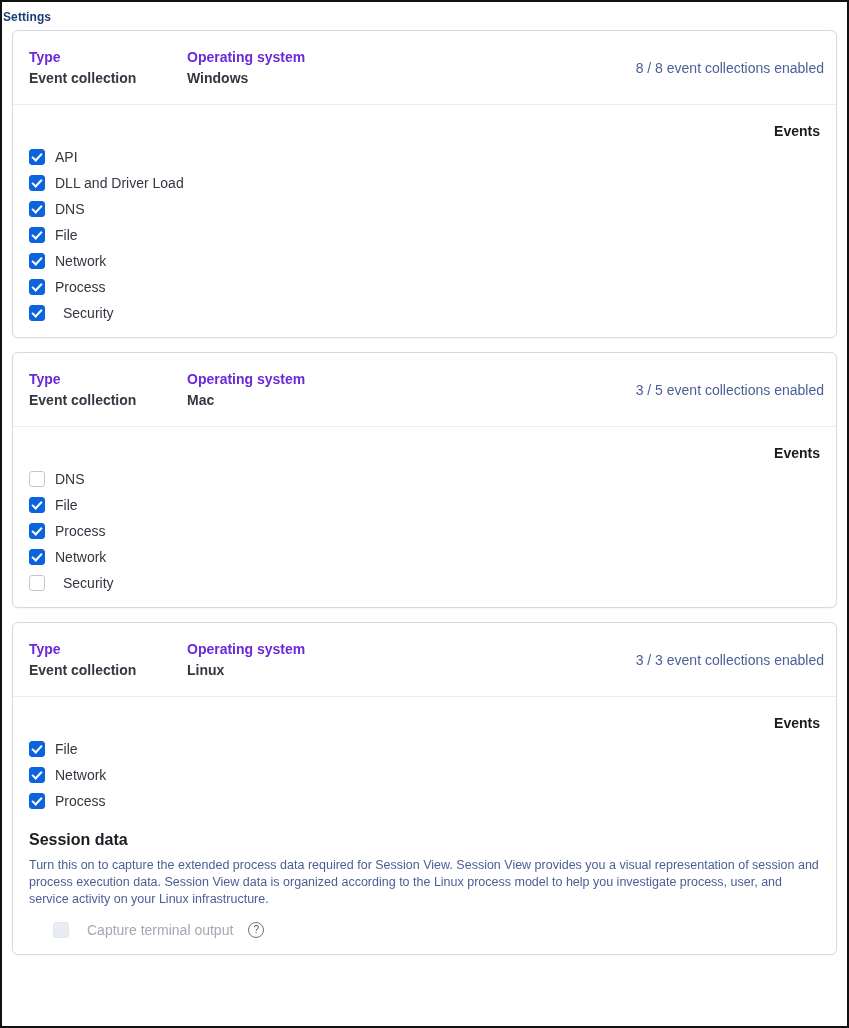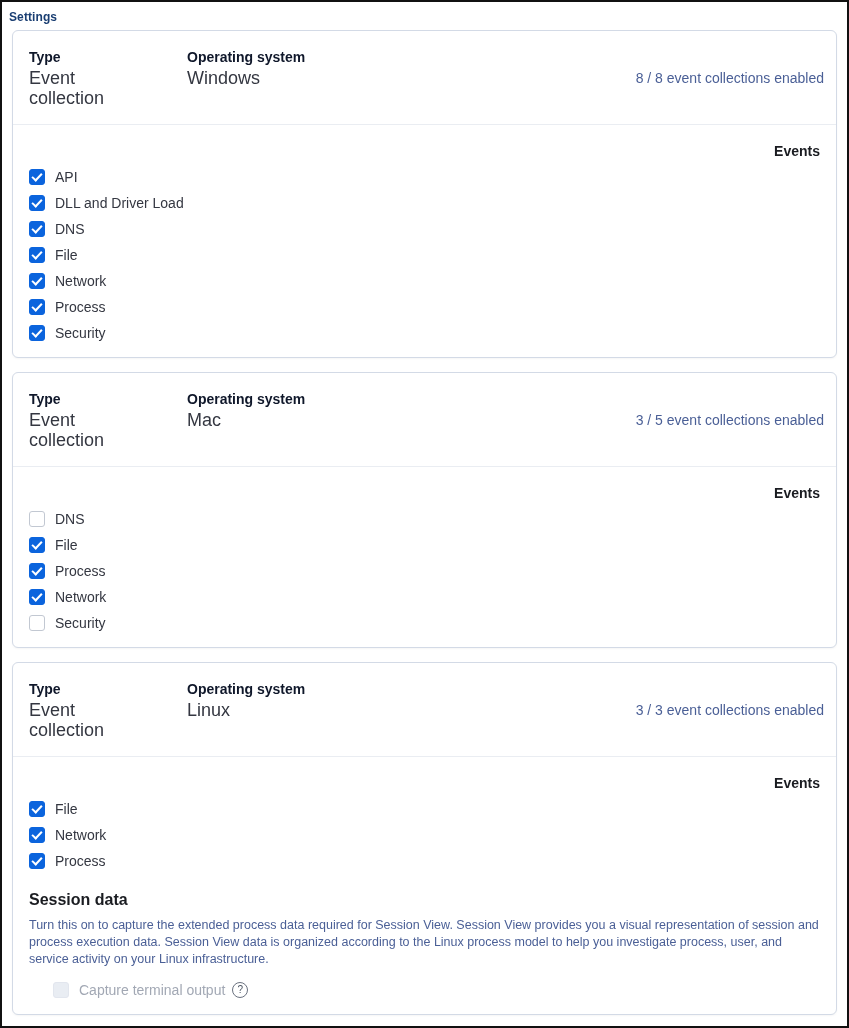--- a/index.html
+++ b/index.html
@@ -18,21 +18,21 @@
     box-sizing: border-box;
     border: 2px solid #111111;
     background: #ffffff;
     overflow: hidden;
     position: relative;
   }
   .settings-label {
     font-size: 12px;
     font-weight: bold;
     color: #1a3e72;
-    padding: 8px 0 6px 7px;
+    padding: 8px 0 6px 1px;
     letter-spacing: 0.1px;
   }
   .panel {
     margin: 0 10px 14px 10px;
     border: 1px solid #d3dae6;
     border-radius: 6px;
     background: #ffffff;
     box-shadow: 0 1px 2px rgba(0,0,0,0.04);
     overflow: hidden;
   }
@@ -45,28 +45,29 @@
     min-height: 46px;
     box-sizing: border-box;
   }
   .meta-col {
     margin-right: 40px;
   }
   .meta-col.type { width: 118px; }
   .meta-label {
     font-size: 14px;
     font-weight: bold;
-    color: #0f172a;
+    color: #6d28d9;
     line-height: 20px;
   }
   .meta-value {
-    font-size: 18px;
+    font-size: 14px;
     color: #343741;
     line-height: 20px;
     margin-top: 1px;
+    font-weight: bold;
   }
   .enabled-count {
     position: absolute;
     right: 12px;
     top: 50%;
     transform: translateY(-50%);
     font-size: 14px;
     color: #4a5f96;
   }
   .panel-body {
@@ -77,21 +78,21 @@
     font-weight: bold;
     color: #1a1c21;
     margin: 0 0 10px 0;
     text-align: right;
   }
   .checkbox-row {
     display: flex;
     align-items: center;
     margin: 0 0 10px 0;
   }
-  .checkbox-row:last-child { margin-bottom: 0; }
+  .checkbox-row:last-child { margin-bottom: 0; gap: 8px; }
   .cb {
     width: 16px;
     height: 16px;
     border-radius: 3px;
     box-sizing: border-box;
     flex: 0 0 auto;
     margin-right: 10px;
     position: relative;
   }
   .cb.unchecked {

